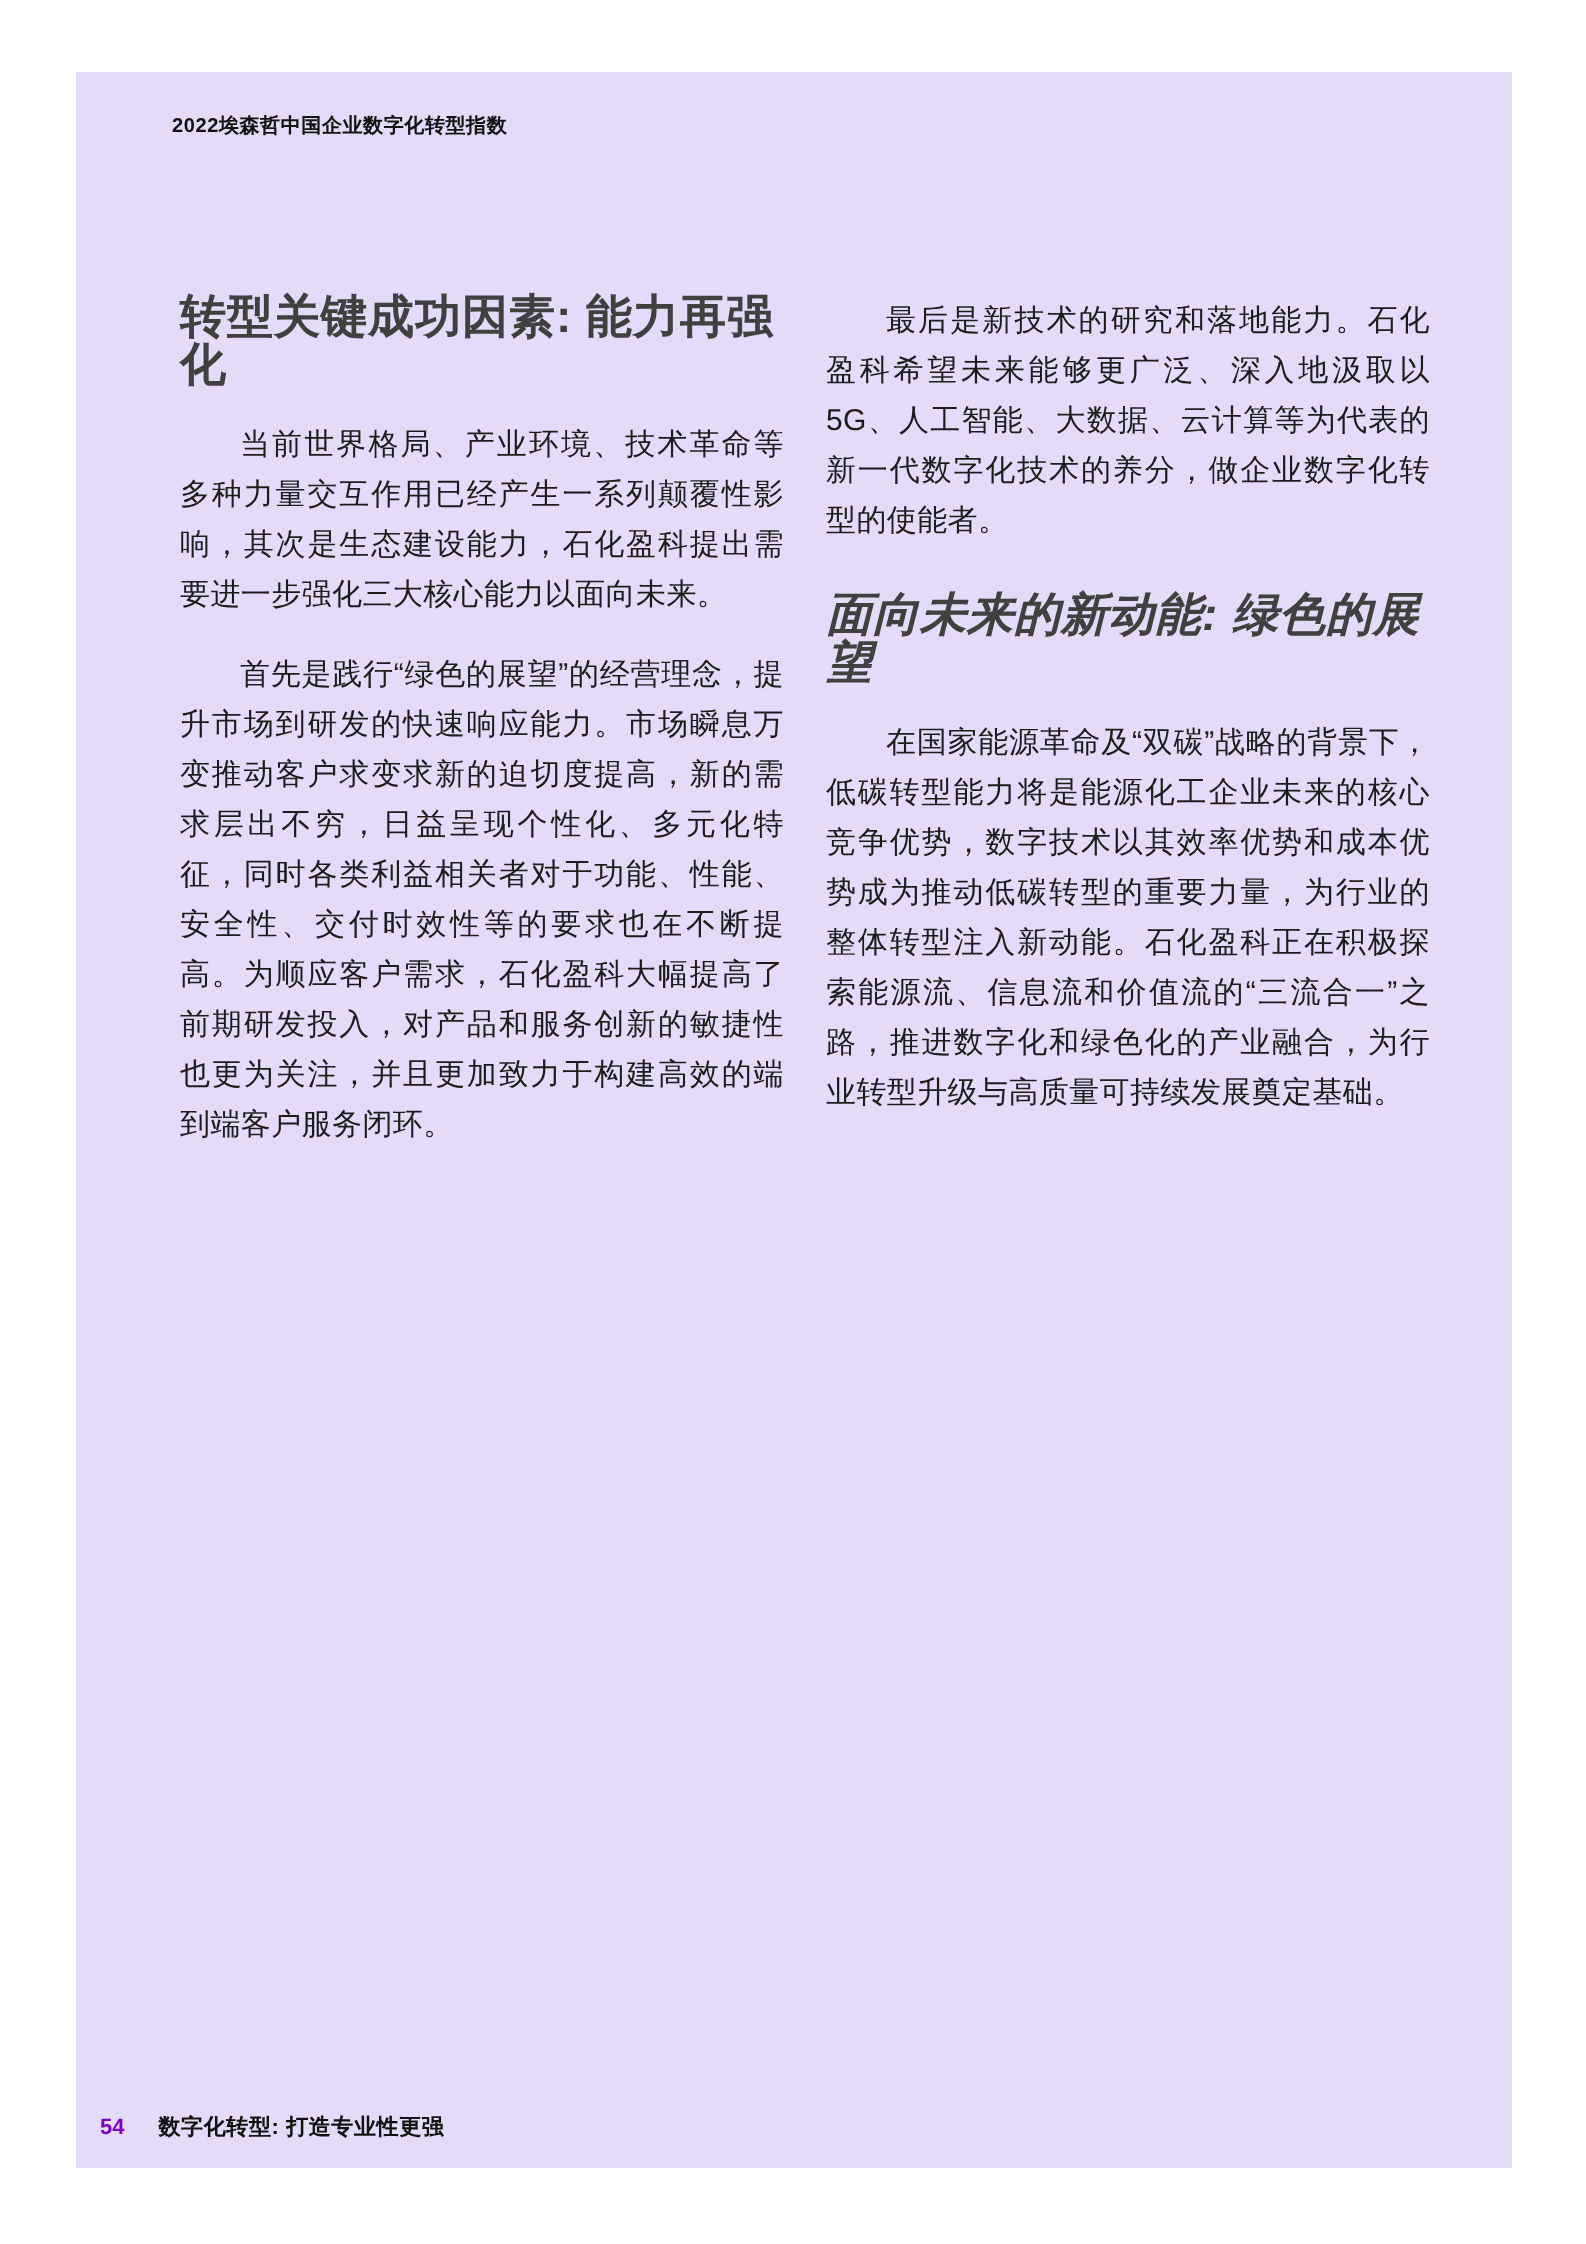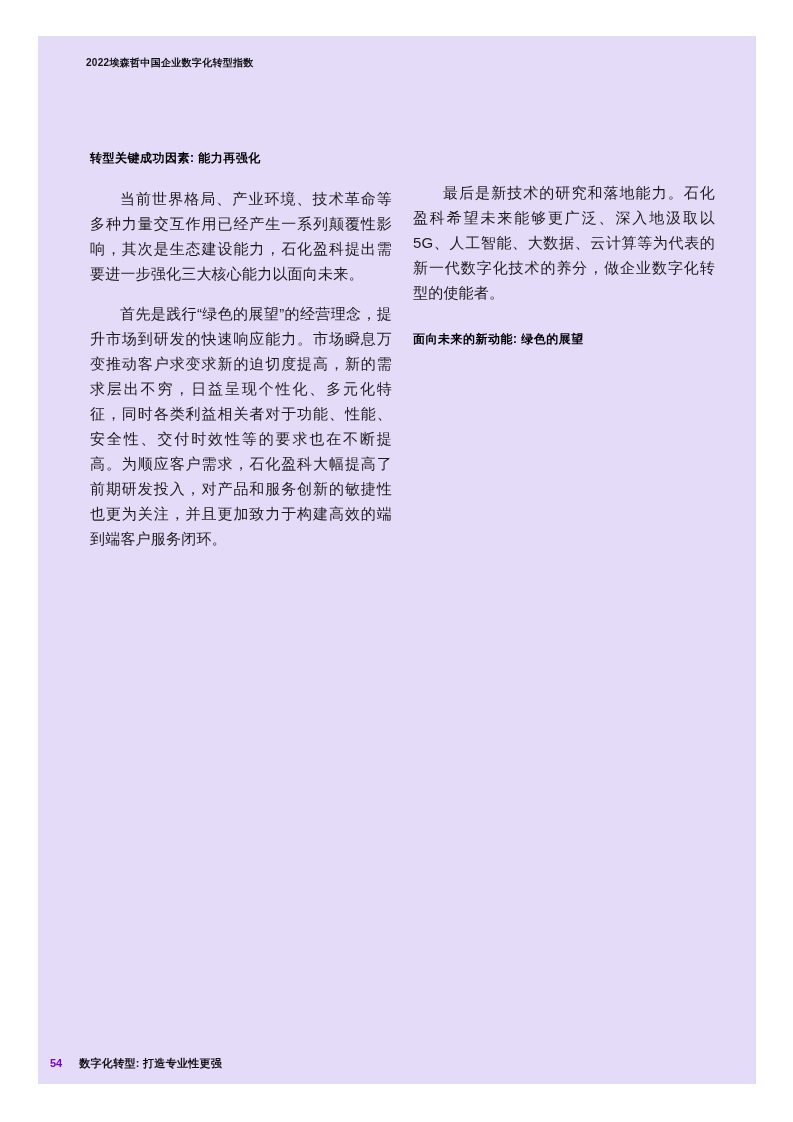--- a/index.html
+++ b/index.html
@@ -31,31 +31,32 @@
     font-weight: bold;
     color: #121212;
     letter-spacing: 0.3px;
     margin-left: 36px;
   }
   .col {
     position: absolute;
     width: 302px;
   }
   .col-left  { left: 52px;  top: 110px; }
-  .col-right { left: 375px; top: 112px; margin-top: 32px; }
+  .col-right { left: 375px; top: 112px; }
   h2.section {
     margin: 0 0 16px 0;
-    font-size: 12px;
+    font-size: 23px;
     line-height: 24px;
     font-weight: bold;
-    color: #000000;
+    color: #404040;
     letter-spacing: 0.5px;
   }
   .col-right h2.section {
     margin-top: 22px;
+    font-style: italic;
   }
   p.body {
     margin: 0 0 15px 0;
     font-size: 15px;
     line-height: 25px;
     color: #1c1c1c;
     text-align: justify;
     text-indent: 2em;
     letter-spacing: 0.2px;
   }
@@ -83,20 +84,21 @@
 
     <div class="col col-left">
       <h2 class="section">转型关键成功因素: 能力再强化</h2>
       <p class="body">当前世界格局、产业环境、技术革命等多种力量交互作用已经产生一系列颠覆性影响，其次是生态建设能力，石化盈科提出需要进一步强化三大核心能力以面向未来。</p>
       <p class="body">首先是践行“绿色的展望”的经营理念，提升市场到研发的快速响应能力。市场瞬息万变推动客户求变求新的迫切度提高，新的需求层出不穷，日益呈现个性化、多元化特征，同时各类利益相关者对于功能、性能、安全性、交付时效性等的要求也在不断提高。为顺应客户需求，石化盈科大幅提高了前期研发投入，对产品和服务创新的敏捷性也更为关注，并且更加致力于构建高效的端到端客户服务闭环。</p>
     </div>
 
     <div class="col col-right">
       <p class="body">最后是新技术的研究和落地能力。石化盈科希望未来能够更广泛、深入地汲取以5G、人工智能、大数据、云计算等为代表的新一代数字化技术的养分，做企业数字化转型的使能者。</p>
       <h2 class="section">面向未来的新动能: 绿色的展望</h2>
+      <p class="body">在国家能源革命及“双碳”战略的背景下，低碳转型能力将是能源化工企业未来的核心竞争优势，数字技术以其效率优势和成本优势成为推动低碳转型的重要力量，为行业的整体转型注入新动能。石化盈科正在积极探索能源流、信息流和价值流的“三流合一”之路，推进数字化和绿色化的产业融合，为行业转型升级与高质量可持续发展奠定基础。</p>
     </div>
 
     <div class="footer">
       <span class="page-num">54</span>
       <span class="footer-title">数字化转型: 打造专业性更强</span>
     </div>
 
   </div>
 </div>
 

